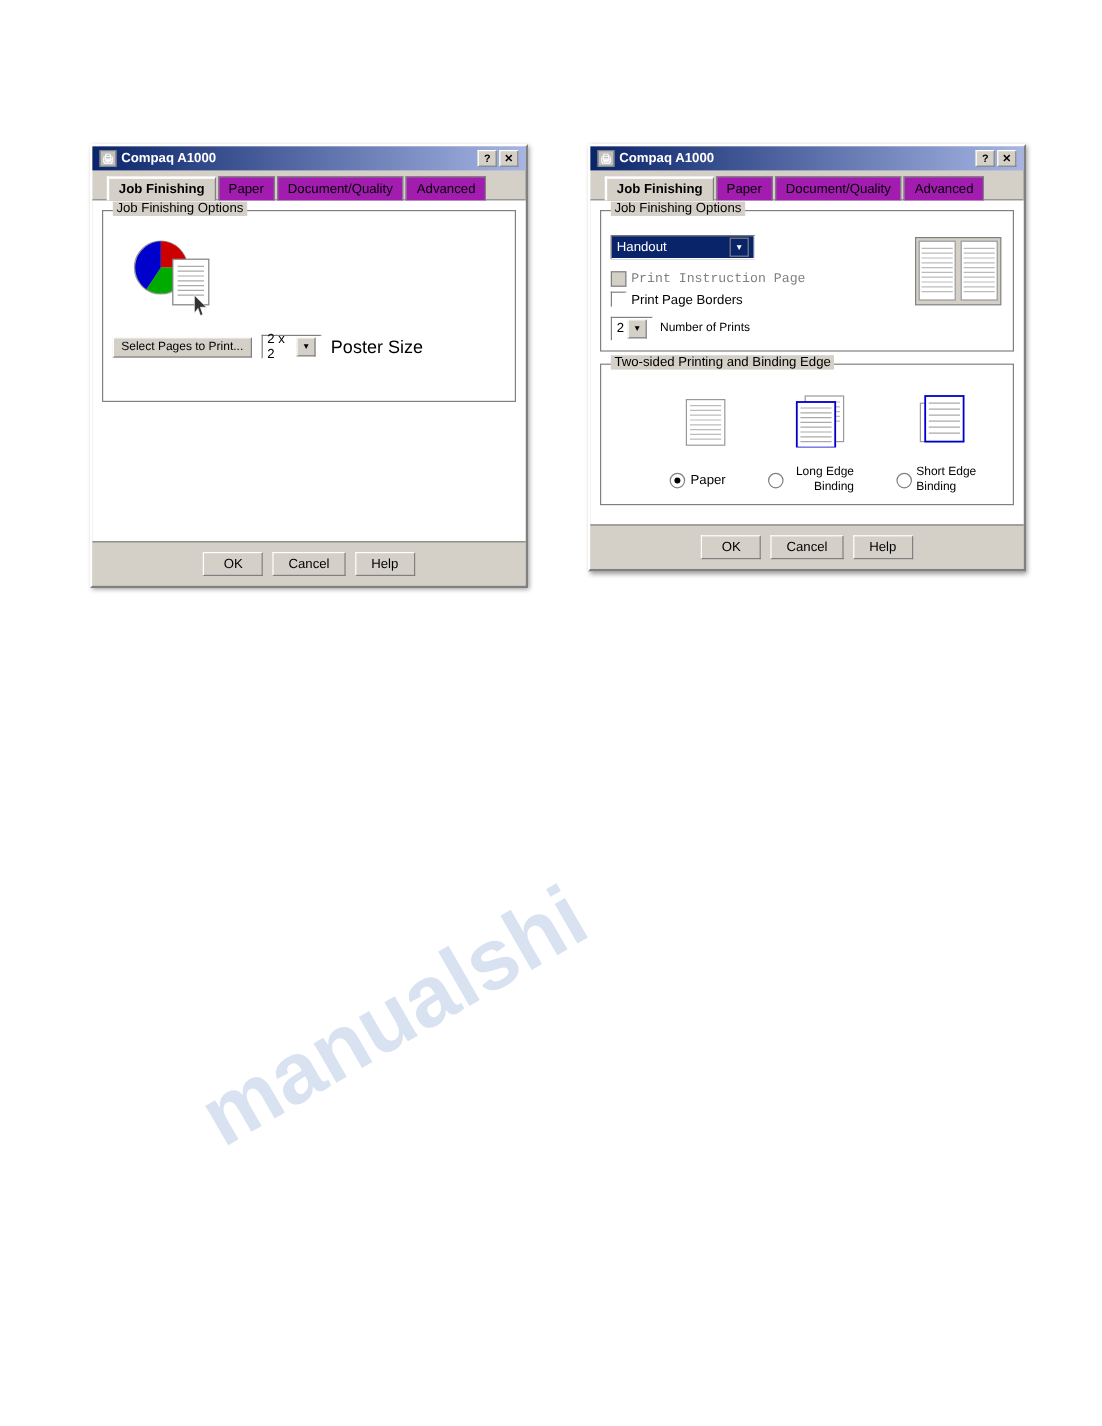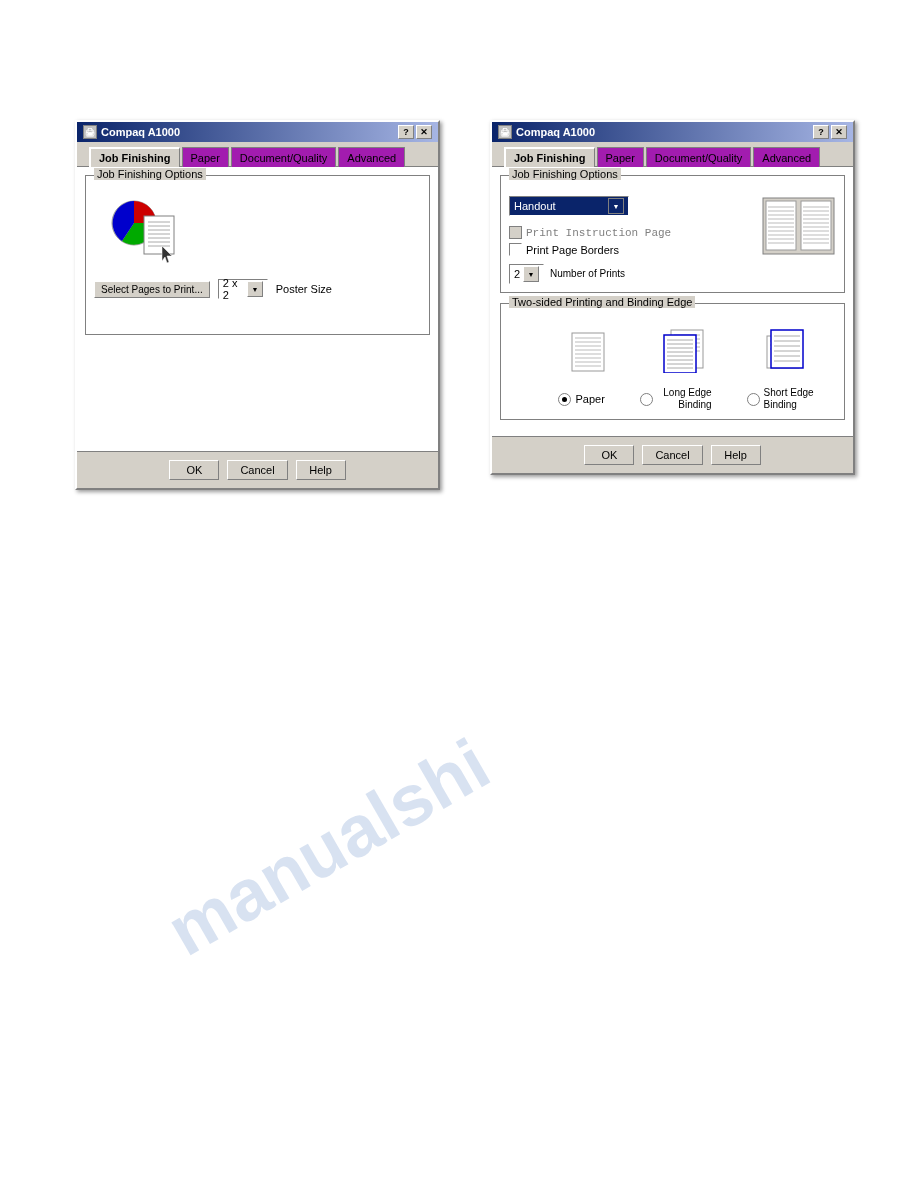--- a/index.html
+++ b/index.html
@@ -332,21 +332,21 @@
       </div>
 
       <div style="display:flex; align-items:center; gap:8px; margin-top:8px;">
         <button class="win-button" style="font-size:10px; padding:2px 6px; white-space:nowrap;">
           <span>Select Pages to Print...</span>
         </button>
         <div class="select-box" style="width:50px; height:20px;">
           <span>2 x 2</span>
           <div class="select-arrow">▼</div>
         </div>
-        <span style="font-size:11px;">Poster Size</span>
+        <span style="font-size:15px;">Poster Size</span>
       </div>
     </div>
 
     <div style="height:100px;"></div>
   </div>
 
   <div class="button-bar">
     <button class="win-button">
       <span>OK</span>
     </button>

